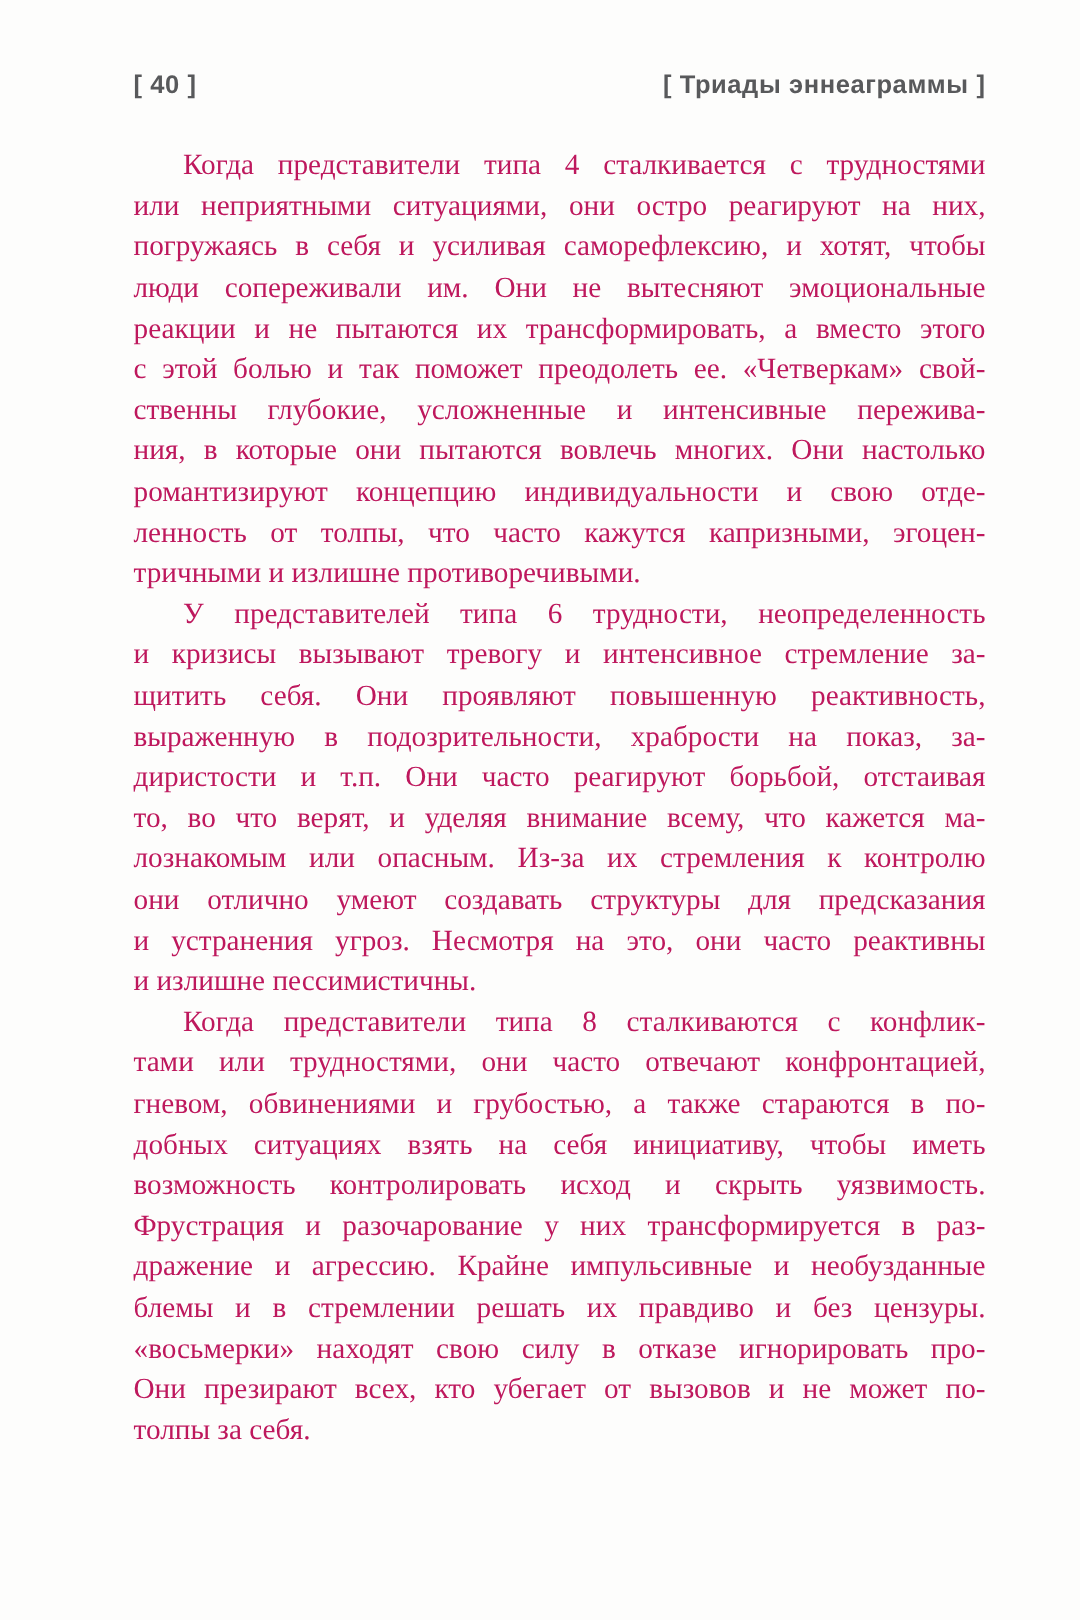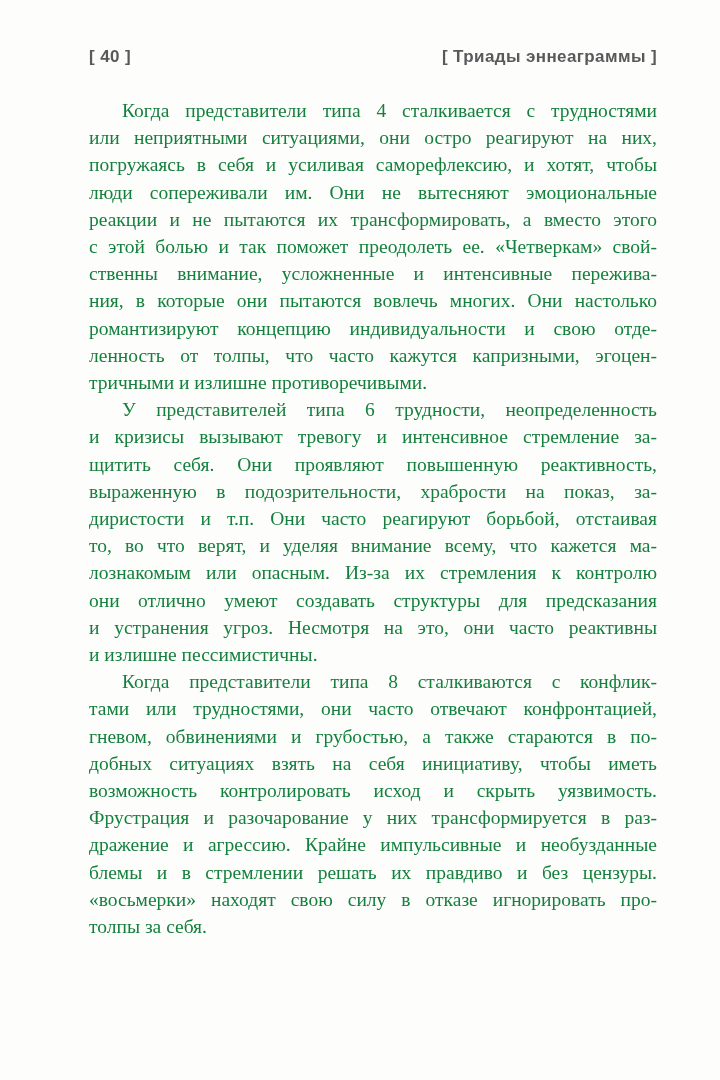--- a/index.html
+++ b/index.html
@@ -29,21 +29,21 @@
     color: #58595b;
   }
   .body-text {
     position: absolute;
     left: 89px;
     top: 97px;
     width: 568px;
     font-family: "Liberation Serif", serif;
     font-size: 19.5px;
     line-height: 27.2px;
-    color: #15803d;
+    color: #be185d;
   }
   .para {
     margin: 0;
     padding: 0;
   }
   .line {
     text-align: justify;
     text-align-last: justify;
   }
   .line.first {
@@ -62,21 +62,21 @@
     <span>[ Триады эннеаграммы ]</span>
   </div>
   <div class="body-text" id="body-text">
       <div class="para">
         <div class="line first">Когда представители типа 4 сталкивается с трудностями</div>
         <div class="line">или неприятными ситуациями, они остро реагируют на них,</div>
         <div class="line">погружаясь в себя и усиливая саморефлексию, и хотят, чтобы</div>
         <div class="line">люди сопереживали им. Они не вытесняют эмоциональные</div>
         <div class="line">реакции и не пытаются их трансформировать, а вместо этого</div>
         <div class="line">с этой болью и так поможет преодолеть ее. «Четверкам» свой-</div>
-        <div class="line">ственны внимание, усложненные и интенсивные пережива-</div>
+        <div class="line">ственны глубокие, усложненные и интенсивные пережива-</div>
         <div class="line">ния, в которые они пытаются вовлечь многих. Они настолько</div>
         <div class="line">романтизируют концепцию индивидуальности и свою отде-</div>
         <div class="line">ленность от толпы, что часто кажутся капризными, эгоцен-</div>
         <div class="line last">тричными и излишне противоречивыми.</div>
       </div>
       <div class="para">
         <div class="line first">У представителей типа 6 трудности, неопределенность</div>
         <div class="line">и кризисы вызывают тревогу и интенсивное стремление за-</div>
         <div class="line">щитить себя. Они проявляют повышенную реактивность,</div>
         <div class="line">выраженную в подозрительности, храбрости на показ, за-</div>
@@ -90,16 +90,17 @@
       <div class="para">
         <div class="line first">Когда представители типа 8 сталкиваются с конфлик-</div>
         <div class="line">тами или трудностями, они часто отвечают конфронтацией,</div>
         <div class="line">гневом, обвинениями и грубостью, а также стараются в по-</div>
         <div class="line">добных ситуациях взять на себя инициативу, чтобы иметь</div>
         <div class="line">возможность контролировать исход и скрыть уязвимость.</div>
         <div class="line">Фрустрация и разочарование у них трансформируется в раз-</div>
         <div class="line">дражение и агрессию. Крайне импульсивные и необузданные</div>
         <div class="line">блемы и в стремлении решать их правдиво и без цензуры.</div>
         <div class="line">«восьмерки» находят свою силу в отказе игнорировать про-</div>
+        <div class="line">Они презирают всех, кто убегает от вызовов и не может по-</div>
         <div class="line last">толпы за себя.</div>
       </div>
     </div>
 </div>
 
 </body></html>

